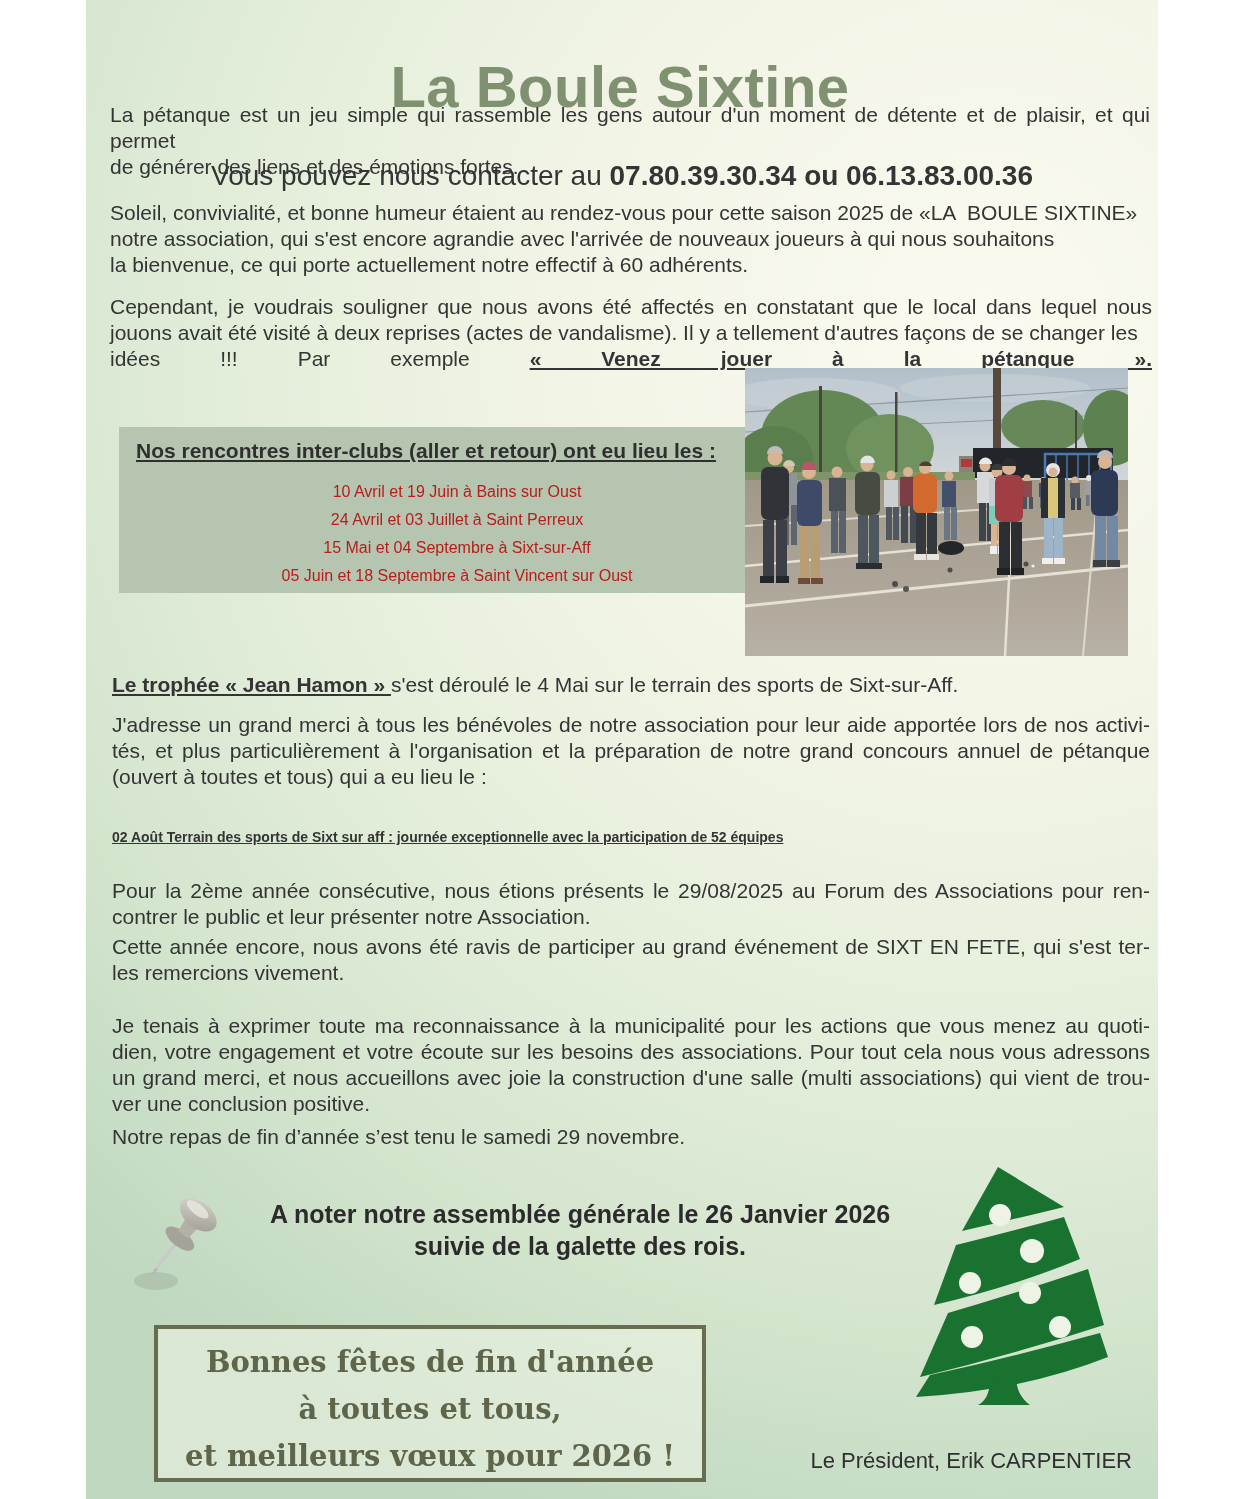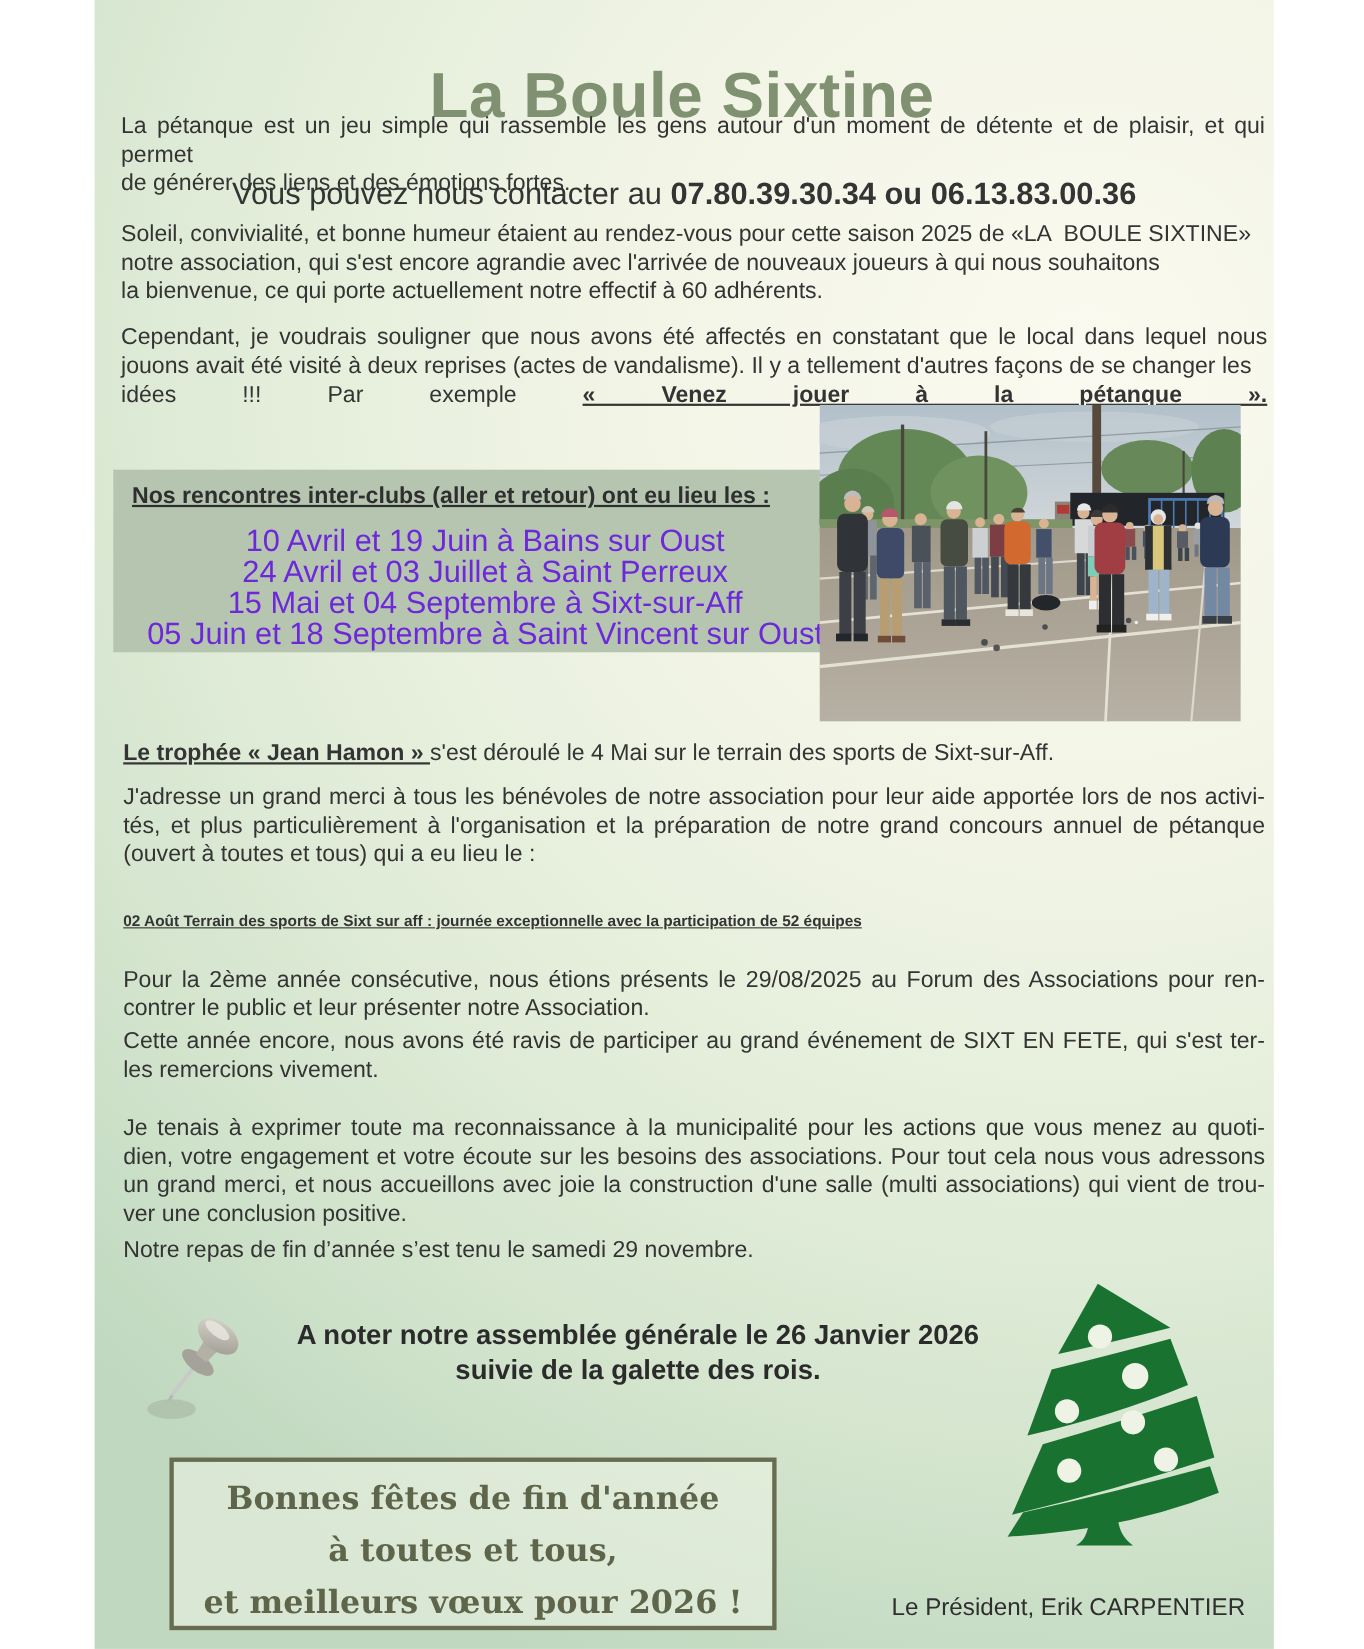--- a/index.html
+++ b/index.html
@@ -10,21 +10,21 @@
   .abs{position:absolute;}
   .title{left:0;top:14px;width:1240px;text-align:center;font-size:58px;font-weight:bold;color:#7f9170;letter-spacing:0.5px;}
   .para{font-size:21px;line-height:26px;}
   .line{white-space:pre-wrap;}
   .just .line:not(.last){text-align:justify;text-align-last:justify;white-space:normal;}
   .ul{text-decoration:underline;}
   b{font-weight:bold;}
   .contact{font-size:28px;text-align:center;}
   .meet{background:#b5c5b0;}
   .meet-h{padding:12px 0 0 17px;font-size:21px;font-weight:bold;color:#2f2f2f;}
-  .meet-items{margin-top:15px;text-align:center;font-size:28px;line-height:28px;color:#6d28d9;}
+  .meet-items{margin-top:15px;text-align:center;font-size:16px;line-height:28px;color:#b91c1c;}
   .meet-items .line{text-align:center;}
   .headline{font-size:14px;font-weight:bold;}
   .note{ text-align:center;font-size:25px;font-weight:bold;line-height:32px;color:#2b2b2b;}
   .note .line{}
   .greet{border:4px solid #686d51;background:rgba(238,244,230,0.55);text-align:center;
          font-family:"DejaVu Serif",serif;font-weight:bold;color:#5f654a;font-size:29px;line-height:47px;padding-top:10px;box-sizing:border-box;}
   .greet .line{text-align:center;}
   .sig{font-size:22px;color:#2f2f2f;text-align:right;}
 </style>
 </head>
@@ -51,21 +51,21 @@
     </div>
 
   <div class="abs para just" style="left:110px;top:294px;width:1042px;">
     <div>
         <div class="line">Cependant, je voudrais souligner que nous avons été affectés en constatant que le local dans lequel nous</div>
         <div class="line last">jouons avait été visité à deux reprises (actes de vandalisme). Il y a tellement d'autres façons de se changer les</div>
       </div>
     <div class="line"><span>idées !!! Par exemple </span><b class="ul">« Venez jouer à la pétanque ».</b></div>
   </div>
 
-  <div class="abs meet" style="left:103px;top:427px;width:676px;height:166px;">
+  <div class="abs meet" style="left:119px;top:427px;width:676px;height:166px;">
     <div class="meet-h"><span class="ul">Nos rencontres inter-clubs (aller et retour) ont eu lieu les :</span></div>
     <div class="meet-items">
         <div class="line">10 Avril et 19 Juin à Bains sur Oust</div>
         <div class="line">24 Avril et 03 Juillet à Saint Perreux</div>
         <div class="line">15 Mai et 04 Septembre à Sixt-sur-Aff</div>
         <div class="line last">05 Juin et 18 Septembre à Saint Vincent sur Oust</div>
       </div>
   </div>
 
   <svg class="abs" style="left:745px;top:368px;" width="383" height="288" viewBox="0 0 383 288">

